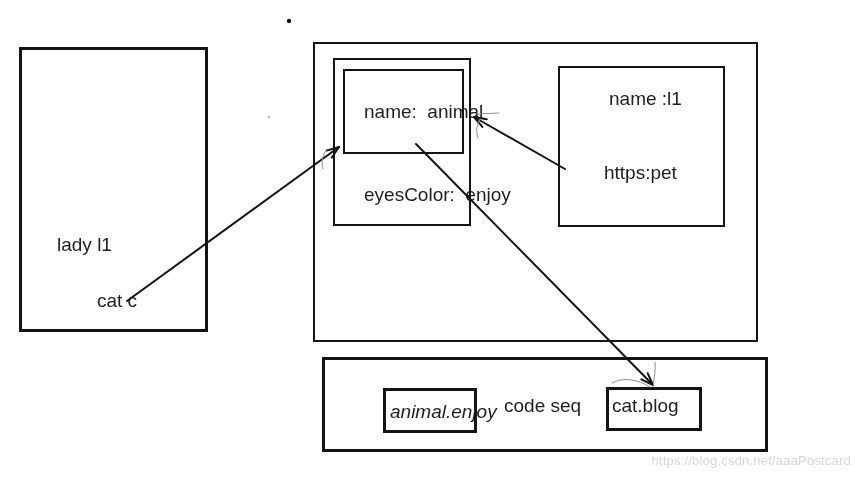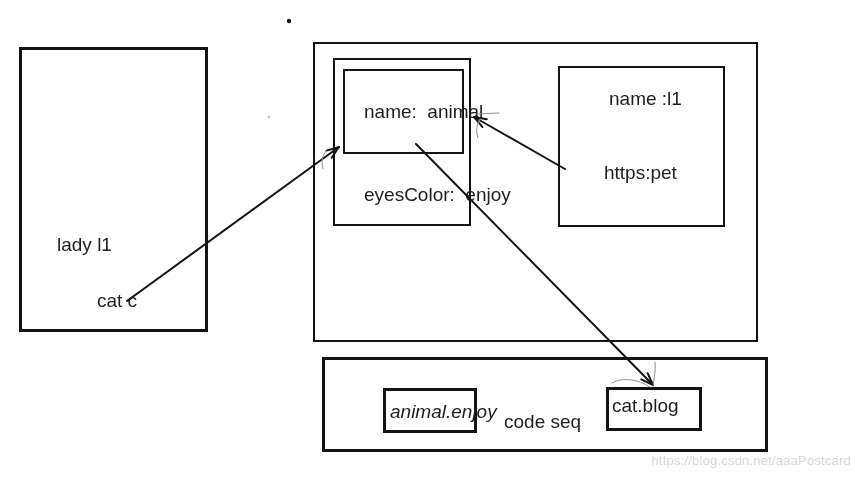--- a/index.html
+++ b/index.html
@@ -29,21 +29,21 @@
   <div class="lbl" style="left:364px; top:101px;">name:  animal</div>
   <div class="lbl" style="left:364px; top:184px;">eyesColor:  enjoy</div>
 
   <div class="box" style="left:558px; top:66px; width:167px; height:161px;"></div>
   <div class="lbl" style="left:609px; top:88px;">name :l1</div>
   <div class="lbl" style="left:604px; top:162px;">https:pet</div>
 
   <div class="box thick" style="left:322px; top:357px; width:446px; height:95px;"></div>
   <div class="box thick" style="left:383px; top:388px; width:94px; height:45px;"></div>
   <div class="lbl" style="left:390px; top:401px;font-style:italic;">animal.enjoy</div>
-  <div class="lbl" style="left:504px; top:395px;margin-top:16px;">code seq</div>
+  <div class="lbl" style="left:504px; top:395px;">code seq</div>
   <div class="box thick" style="left:606px; top:387px; width:96px; height:44px;"></div>
   <div class="lbl" style="left:612px; top:395px;">cat.blog</div>
 
   <svg class="svg-overlay" viewBox="0 0 855 477">
 
     <g stroke="#141414" stroke-width="2" stroke-linecap="round" fill="none">
       <line x1="127" y1="301" x2="339" y2="147"></line>
       <line x1="339" y1="147" x2="326.5" y2="150.6"></line>
       <line x1="339" y1="147" x2="331.7" y2="157.8"></line>
     </g>

